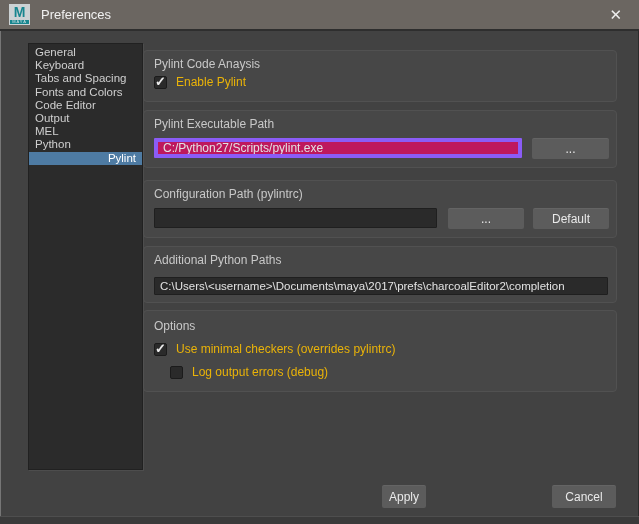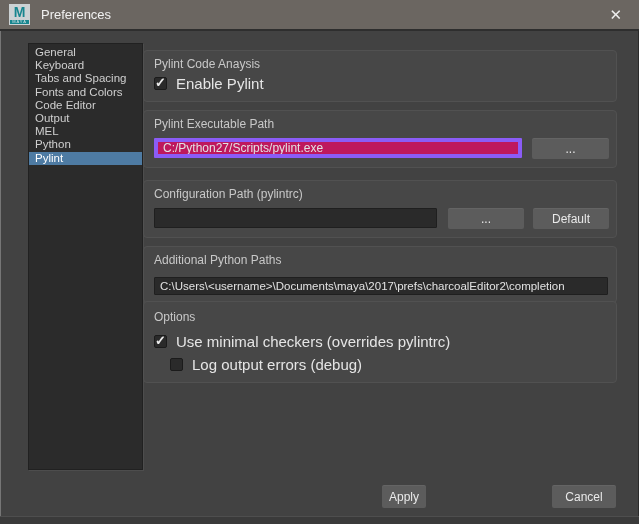--- a/index.html
+++ b/index.html
@@ -29,43 +29,43 @@
   
   .sidebar {
     position:absolute; left:28px; top:43px; width:115px; height:427px;
     background:#2b2b2b; border:1px solid #212121; list-style:none; padding:2px 0;
     box-shadow: 1px 1px 0 rgba(255,255,255,.06);
   }
   .sidebar li {
     font-size:11.5px; line-height:13.2px; height:13.2px; color:#cfcfcf;
     padding:0 6px; white-space:nowrap; overflow:hidden;
   }
-  .sidebar li.selected { background:#4e7ba3; color:#ffffff; }
+  .sidebar li.selected { background:#4e7ba3; color:#ffffff;text-align:right; }
   
   .group {
     position:absolute; left:143px; width:474px;
     background:#474747; border:1px solid #515151; border-radius:4px;
   }
   .g1 { top:50px;  height:52px; }
   .g2 { top:110px; height:58px; }
   .g3 { top:180px; height:58px; }
   .g4 { top:246px; height:57px; }
-  .g5 { top:301px; height:82px; }
+  .g5 { top:310px; height:82px; }
   .group-title { position:absolute; left:10px; top:6px; font-size:12px; color:#c8c8c8; }
   .g5 .group-title { top:8px; }
   
   .cb-row { position:absolute; left:10px; display:flex; align-items:center; }
   .checkbox {
     width:13px; height:13px; background:#2a2a2a; border:1px solid #1b1b1b;
     border-radius:2px; position:relative; flex:0 0 auto;
   }
   .checkbox .check {
     position:absolute; left:0px; top:-3px; color:#ececec; font-size:13px; font-weight:bold;
   }
-  .cb-row .cb-label { margin-left:9px; font-size:15px; color:#e5e5e5; }
+  .cb-row .cb-label { margin-left:9px; font-size:12px; color:#eab308; }
   
   .field {
     position:absolute; background:#2a2a2a; border:1px solid #1f1f1f; border-radius:1px;
     color:#e2e2e2; font-size:12px; padding:0 5px; font-family:"Liberation Sans", sans-serif;
     outline:none;
   }
   .field.focused { border:4px solid #8b5cf6; background:#be185d; }
   
   .btn {
     position:absolute; background:#5c5c5c; border:none; border-radius:2px;

